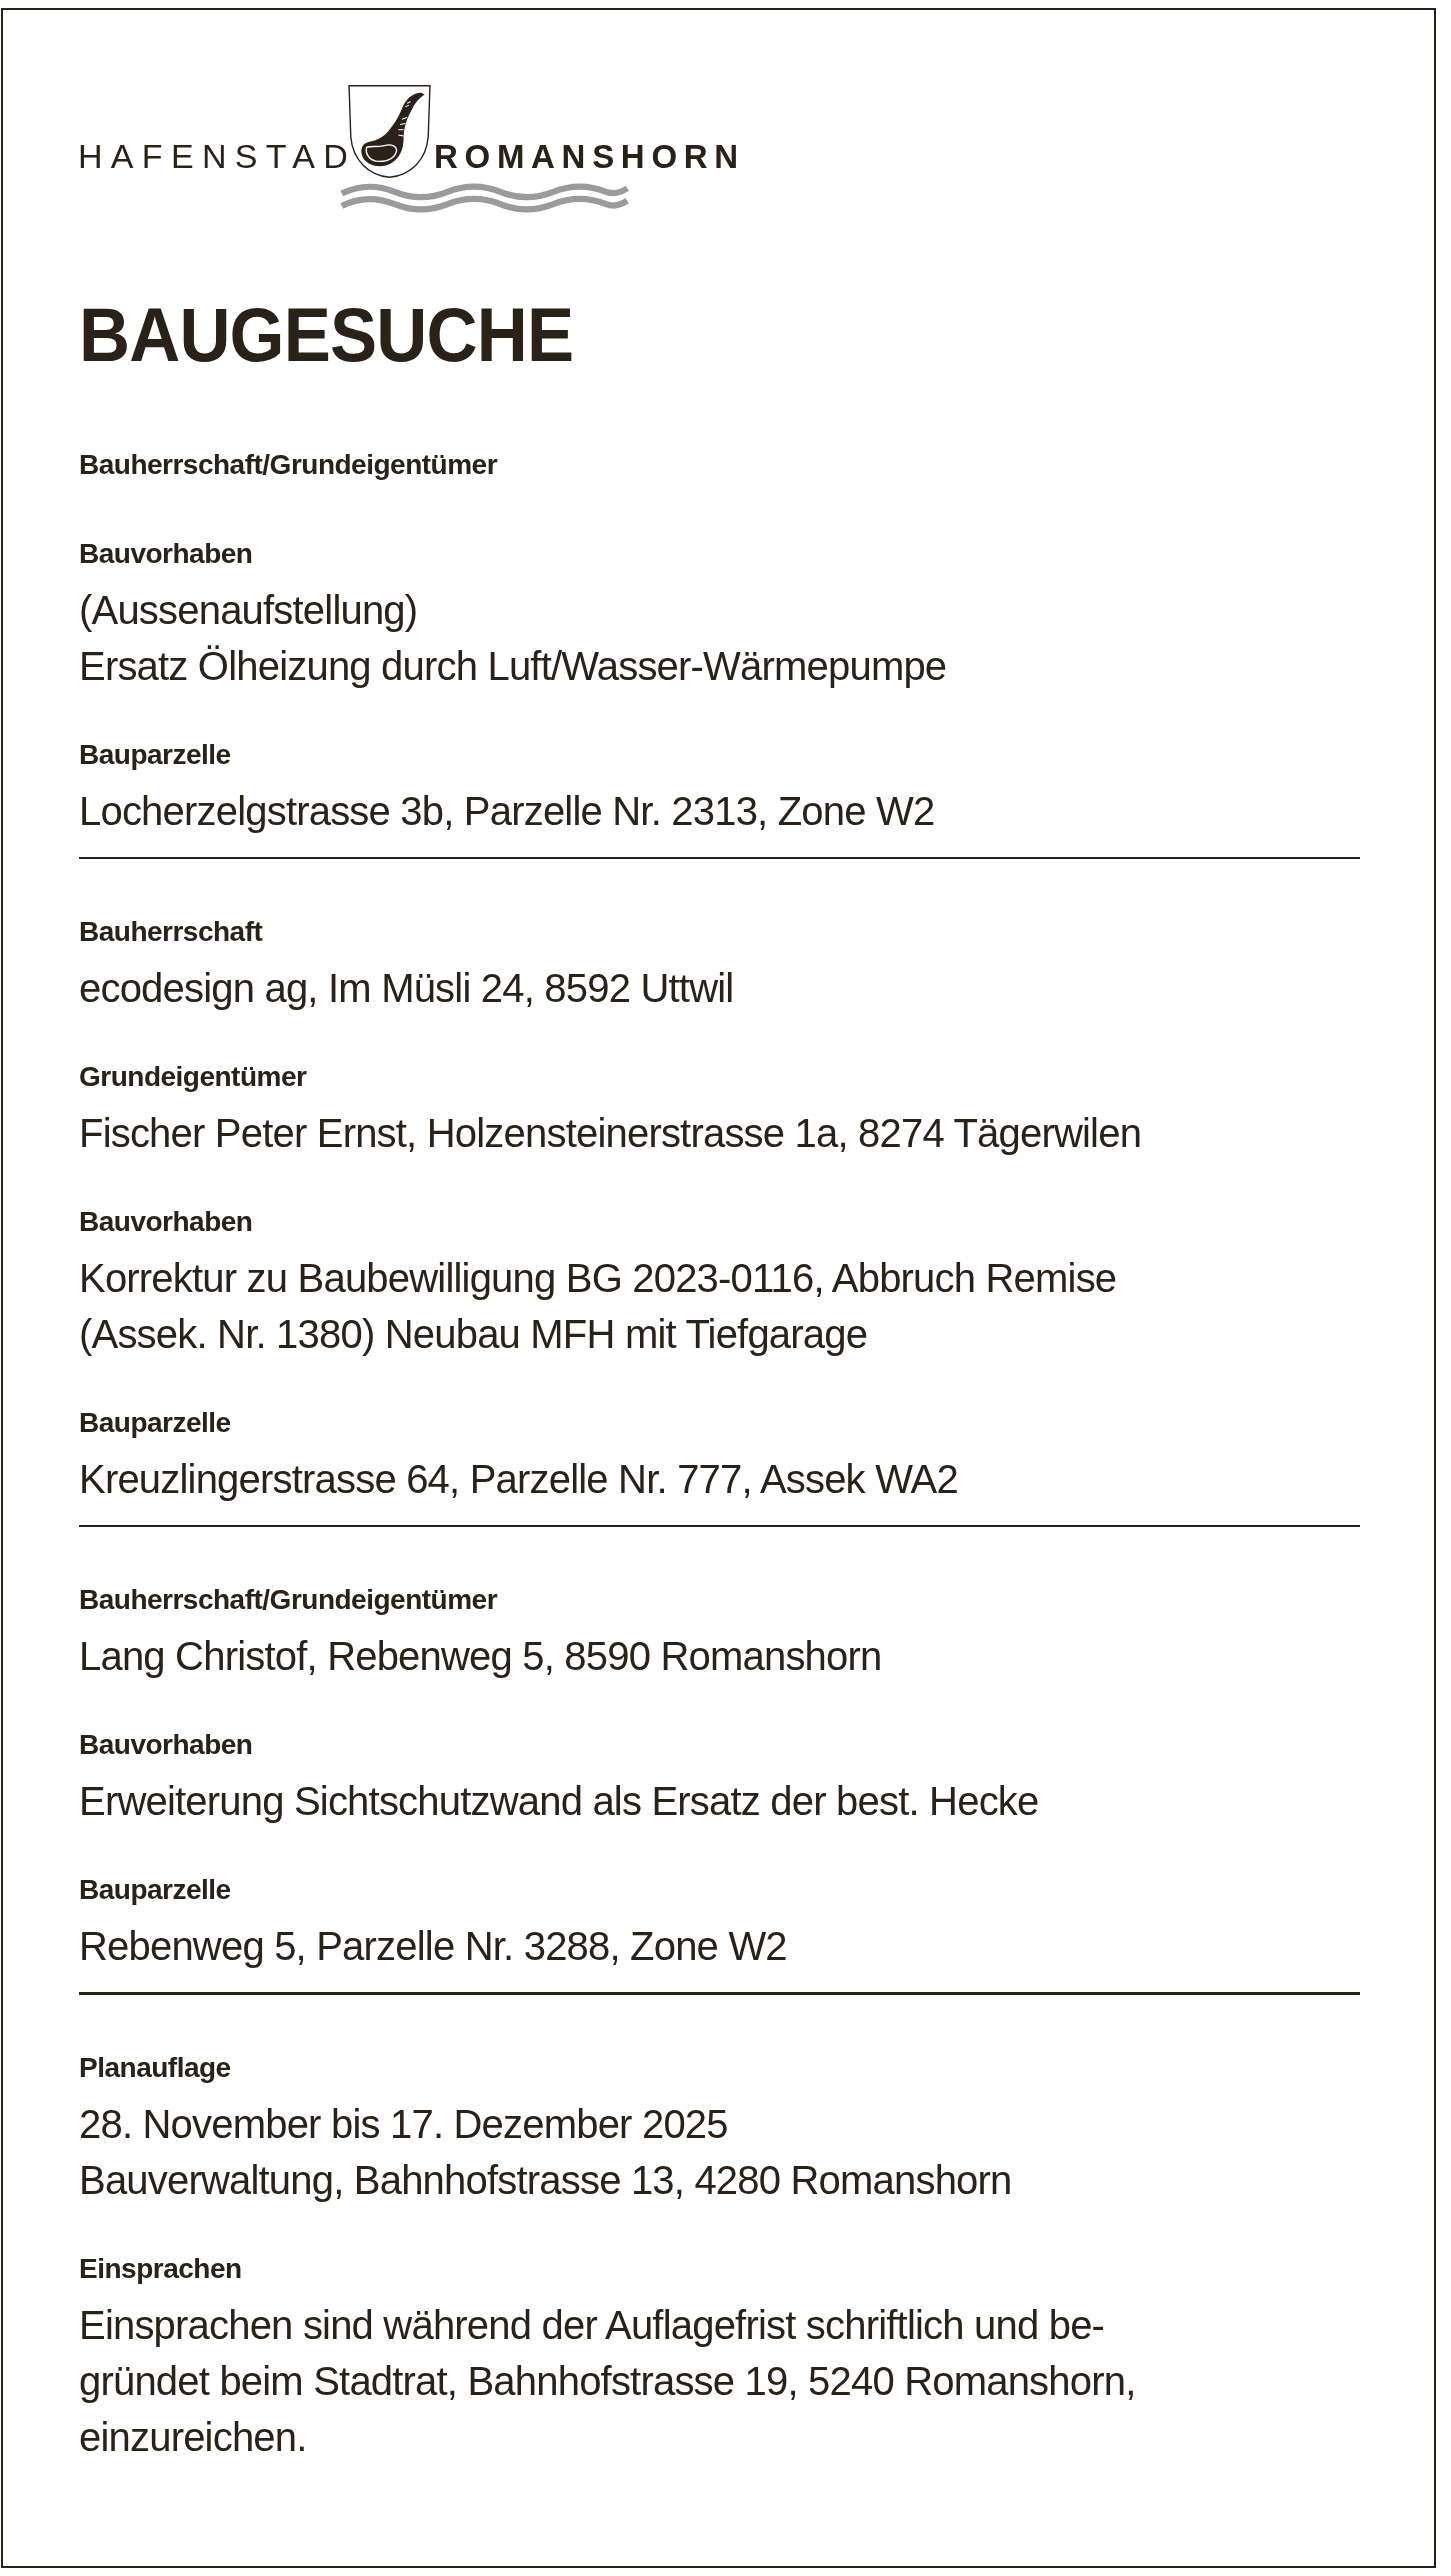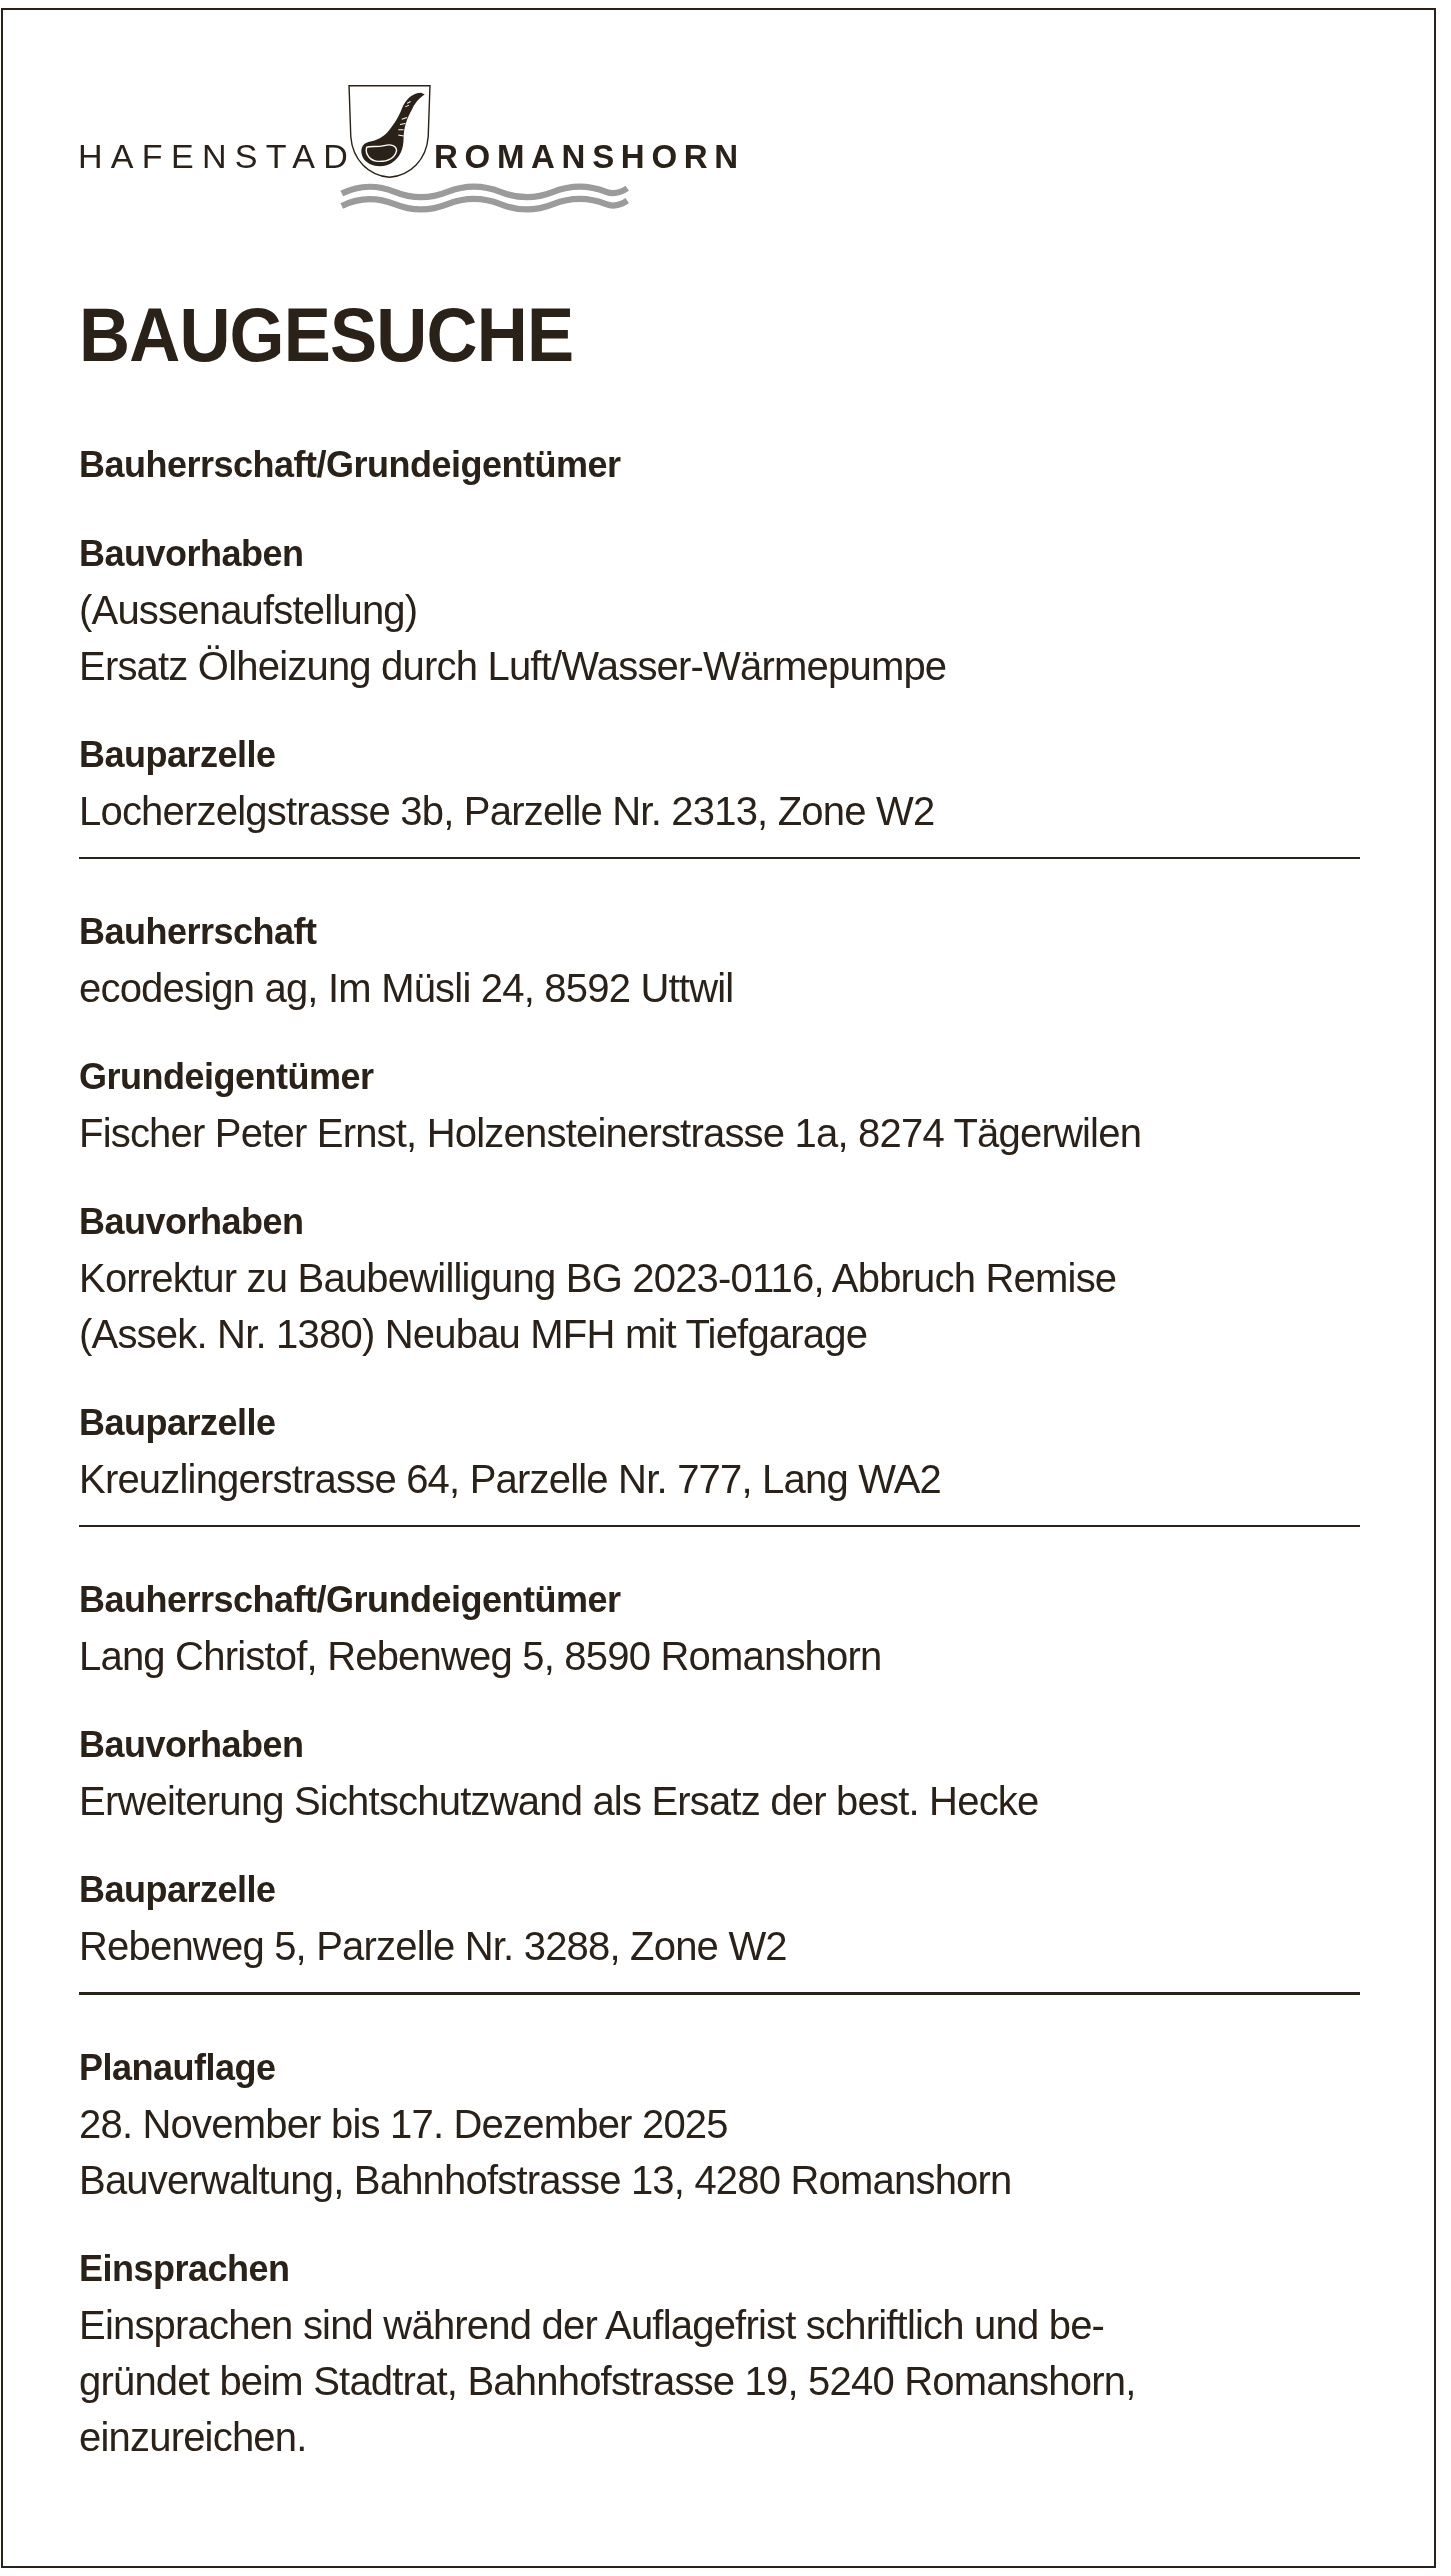--- a/index.html
+++ b/index.html
@@ -25,21 +25,21 @@
     font-family: "Liberation Sans", sans-serif; font-weight: 700;
     font-size: 76px; line-height: 88px; letter-spacing: -0.9px; color: #2a2118;
     transform: scaleX(0.93); transform-origin: left center;
   }
   .content { position: absolute; left: 79px; top: 437px; width: 1281px; }
   .section { }
   .group { margin: 0 0 33px 0; }
   .group:last-child { margin-bottom: 0; }
   .label {
     font-family: "Liberation Sans", sans-serif; font-weight: 700;
-    font-size: 36px; line-height: 56px; letter-spacing: -0.5px; color: #2a2118;
+    font-size: 28px; line-height: 56px; letter-spacing: -0.5px; color: #2a2118;
     white-space: nowrap;
   }
   .line {
     font-family: "Liberation Sans", sans-serif; font-weight: 400;
     font-size: 40px; line-height: 56px; letter-spacing: -0.8px; color: #2a2118;
     white-space: nowrap;
   }
   .divider { height: 2.6px; background: #2a2118; margin: 17.6px 0 45px 0; }
 </style>
 </head>
@@ -94,21 +94,21 @@
       <div class="label">Grundeigentümer</div>
       <div class="line">Fischer Peter Ernst, Holzensteinerstrasse 1a, 8274 Tägerwilen</div>
     </div>
     <div class="group">
       <div class="label">Bauvorhaben</div>
       <div class="line">Korrektur zu Baubewilligung BG 2023-0116, Abbruch Remise</div>
       <div class="line">(Assek. Nr. 1380) Neubau MFH mit Tiefgarage</div>
     </div>
     <div class="group">
       <div class="label">Bauparzelle</div>
-      <div class="line">Kreuzlingerstrasse 64, Parzelle Nr. 777, Lang WA2</div>
+      <div class="line">Kreuzlingerstrasse 64, Parzelle Nr. 777, Assek WA2</div>
     </div>
   </div>
   <div class="divider"></div>
 
   <div class="section">
     <div class="group">
       <div class="label">Bauherrschaft/Grundeigentümer</div>
       <div class="line">Lang Christof, Rebenweg 5, 8590 Romanshorn</div>
     </div>
     <div class="group">

